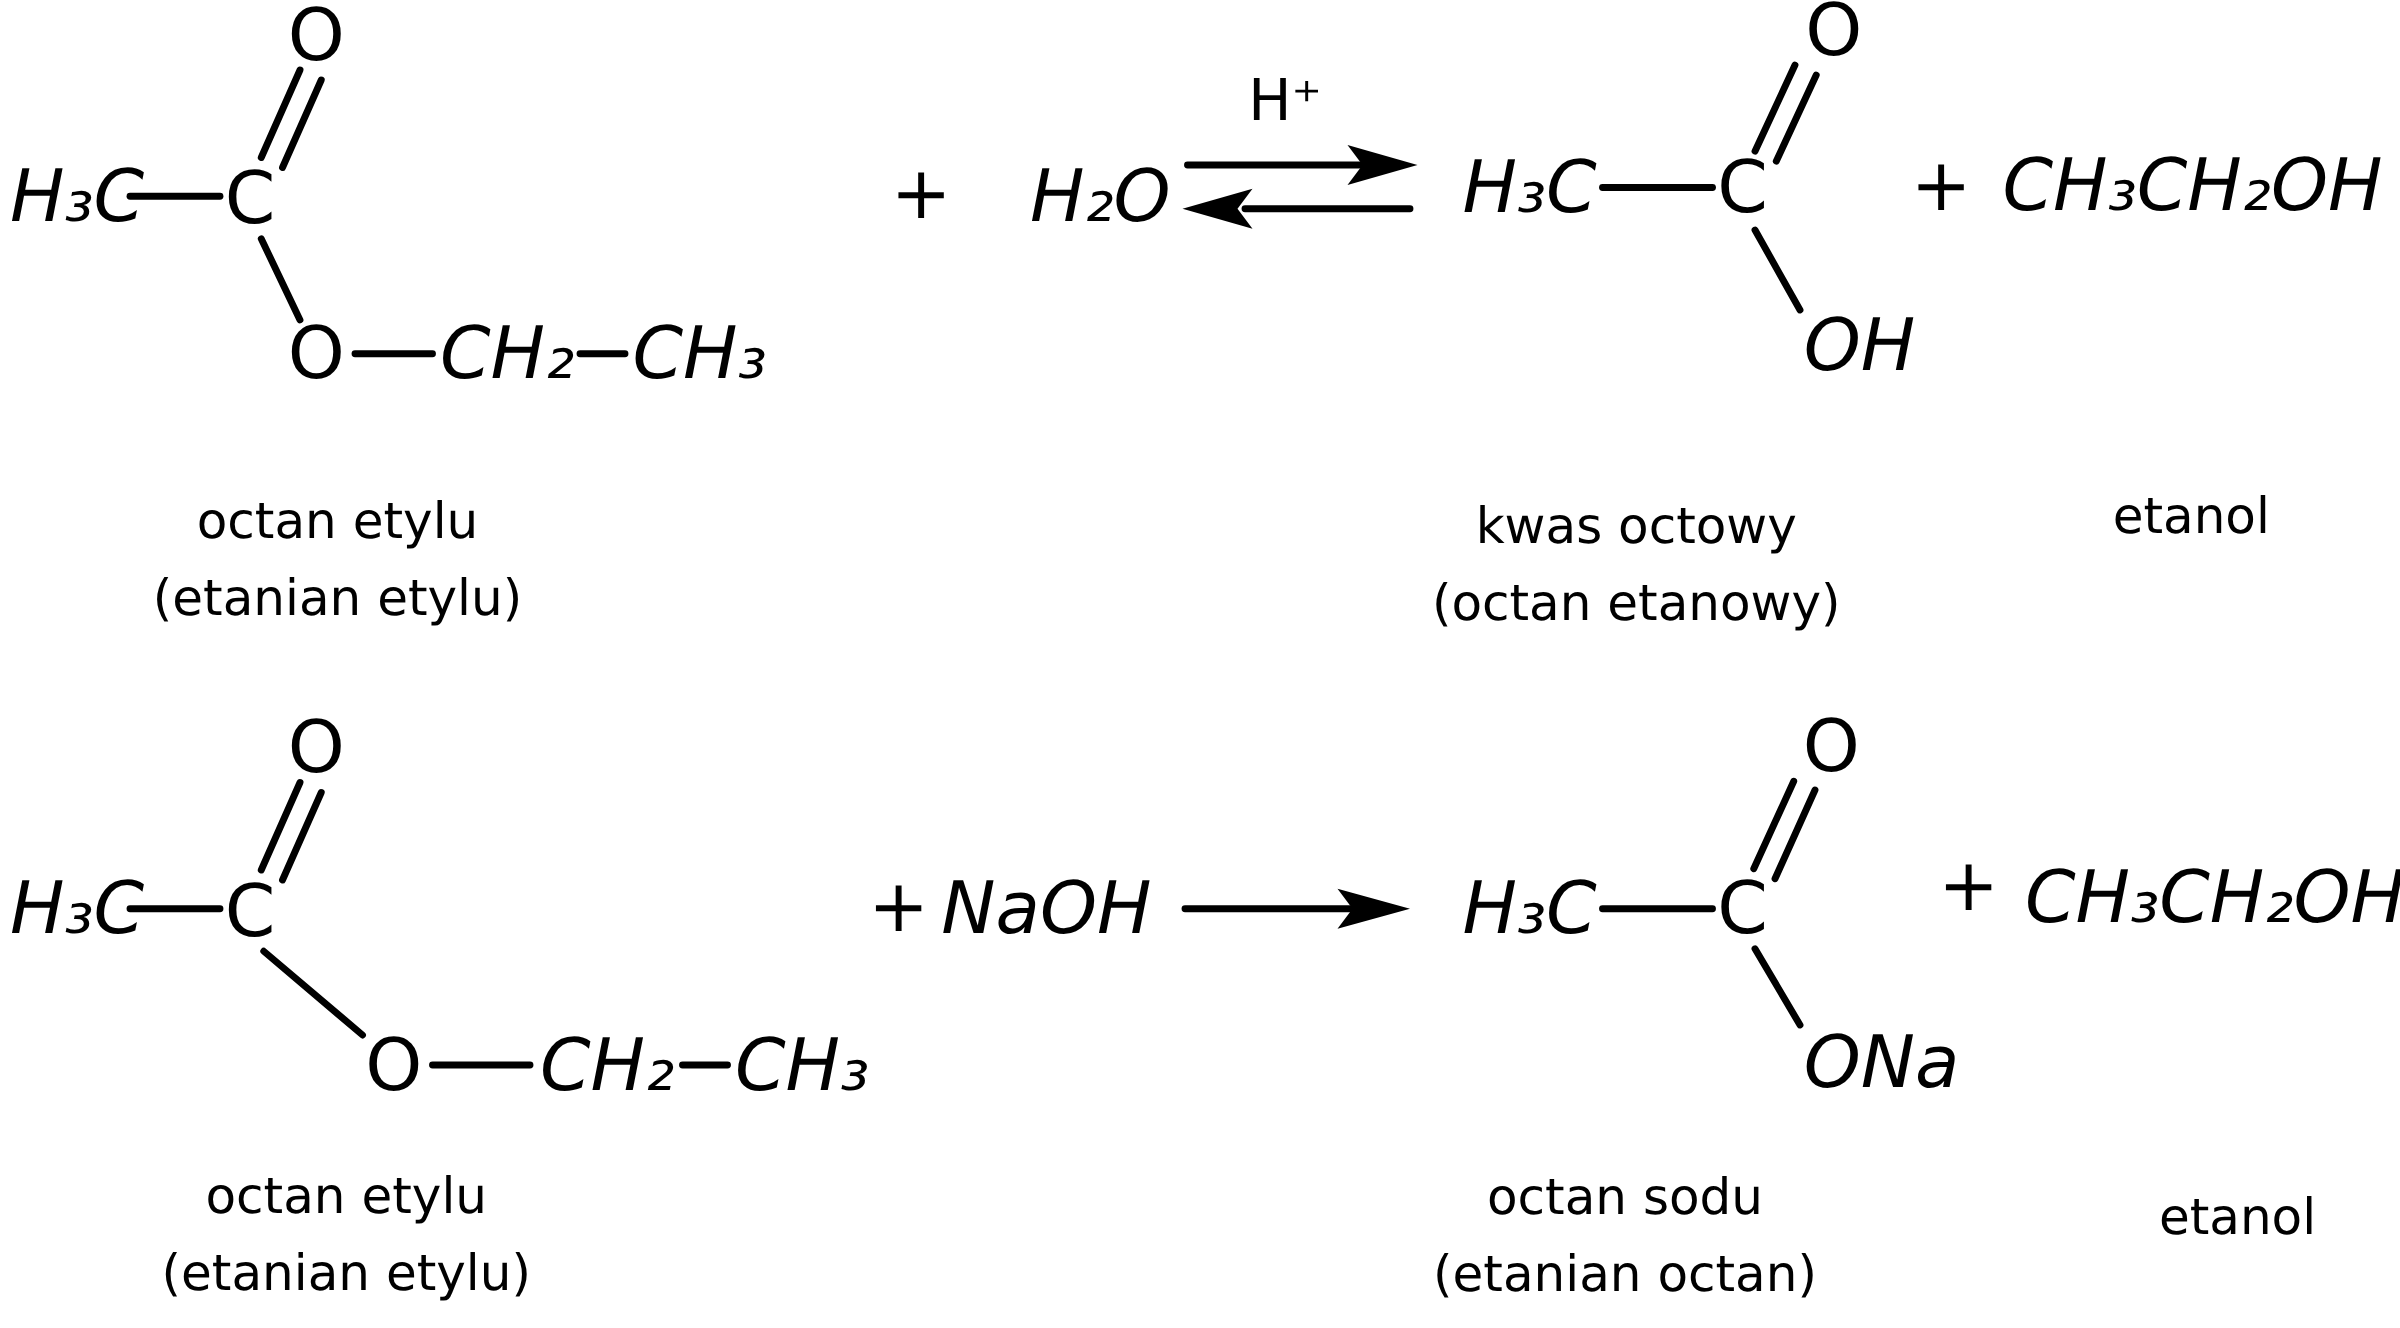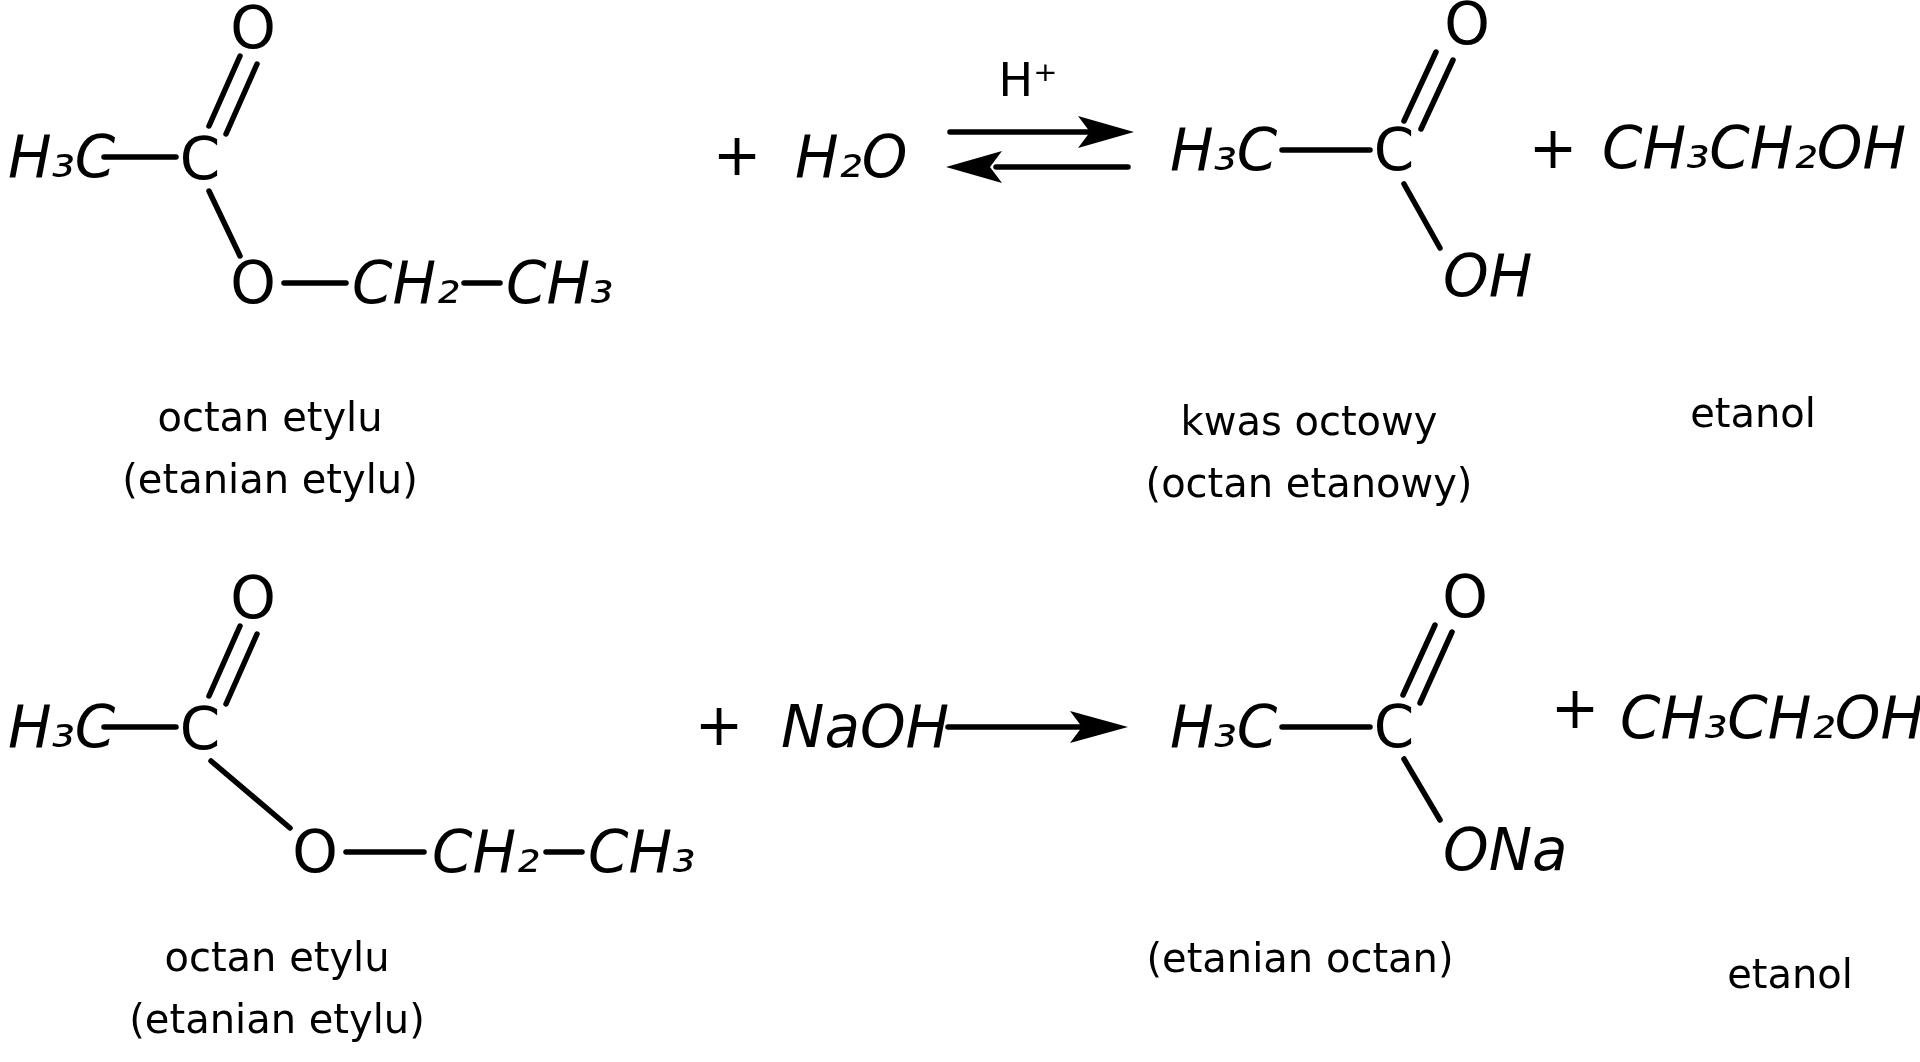--- a/index.html
+++ b/index.html
@@ -107,21 +107,21 @@
   </svg>
 
   <span class="atom lv" style="left:8px;  top:157px;">H₃C</span>
   <span class="atom cc" style="left:200px; top:159px;">C</span>
   <span class="atom cc" style="left:253px; top:28px;">O</span>
   <span class="atom cc" style="left:253px; top:283px;">O</span>
   <span class="atom lv" style="left:352px; top:283px;">CH₂</span>
   <span class="atom lv" style="left:506px; top:283px;">CH₃</span>
 
   <span class="plus cc" style="left:737px; top:155px;">+</span>
-  <span class="formula lv" style="left:795px; top:157px;">H₂O</span>
+  <span class="formula lv" style="left:824px; top:157px;">H₂O</span>
 
   <span class="catalyst" style="left:1028px; top:80px;">H⁺</span>
 
   <span class="atom lv" style="left:1170px; top:150px;">H₃C</span>
   <span class="atom cc" style="left:1394px; top:150px;">C</span>
   <span class="atom cc" style="left:1467px; top:24px;">O</span>
   <span class="atom lv" style="left:1443px; top:276px;">OH</span>
 
   <span class="plus cc" style="left:1553px; top:148px;">+</span>
   <span class="formula lv" style="left:1602px; top:148px;">CH₃CH₂OH</span>
@@ -139,34 +139,35 @@
   </div>
 
   <span class="atom lv" style="left:8px;  top:727px;">H₃C</span>
   <span class="atom cc" style="left:200px; top:729px;">C</span>
   <span class="atom cc" style="left:253px; top:598px;">O</span>
   <span class="atom cc" style="left:315px; top:852px;">O</span>
   <span class="atom lv" style="left:432px; top:852px;">CH₂</span>
   <span class="atom lv" style="left:588px; top:852px;">CH₃</span>
 
   <span class="plus cc" style="left:719px; top:725px;">+</span>
-  <span class="formula lv" style="left:753px; top:727px;margin-left:28px;">NaOH</span>
+  <span class="formula lv" style="left:753px; top:727px;">NaOH</span>
 
   <span class="atom lv" style="left:1170px; top:727px;">H₃C</span>
   <span class="atom cc" style="left:1394px; top:727px;">C</span>
   <span class="atom cc" style="left:1465px; top:597px;">O</span>
   <span class="atom lv" style="left:1443px; top:850px;">ONa</span>
 
   <span class="plus cc" style="left:1575px; top:708px;">+</span>
   <span class="formula lv" style="left:1620px; top:718px;">CH₃CH₂OH</span>
 
   <div class="cmp-label" style="left:277px; top:926px;">
     <div>octan etylu</div>
     <div>(etanian etylu)</div>
   </div>
   <div class="cmp-label" style="left:1300px; top:927px;">
+    <div>octan sodu</div>
     <div>(etanian octan)</div>
   </div>
   <div class="cmp-label" style="left:1790px; top:943px;">
     <div>etanol</div>
   </div>
 
 </div>
 
 </body></html>

